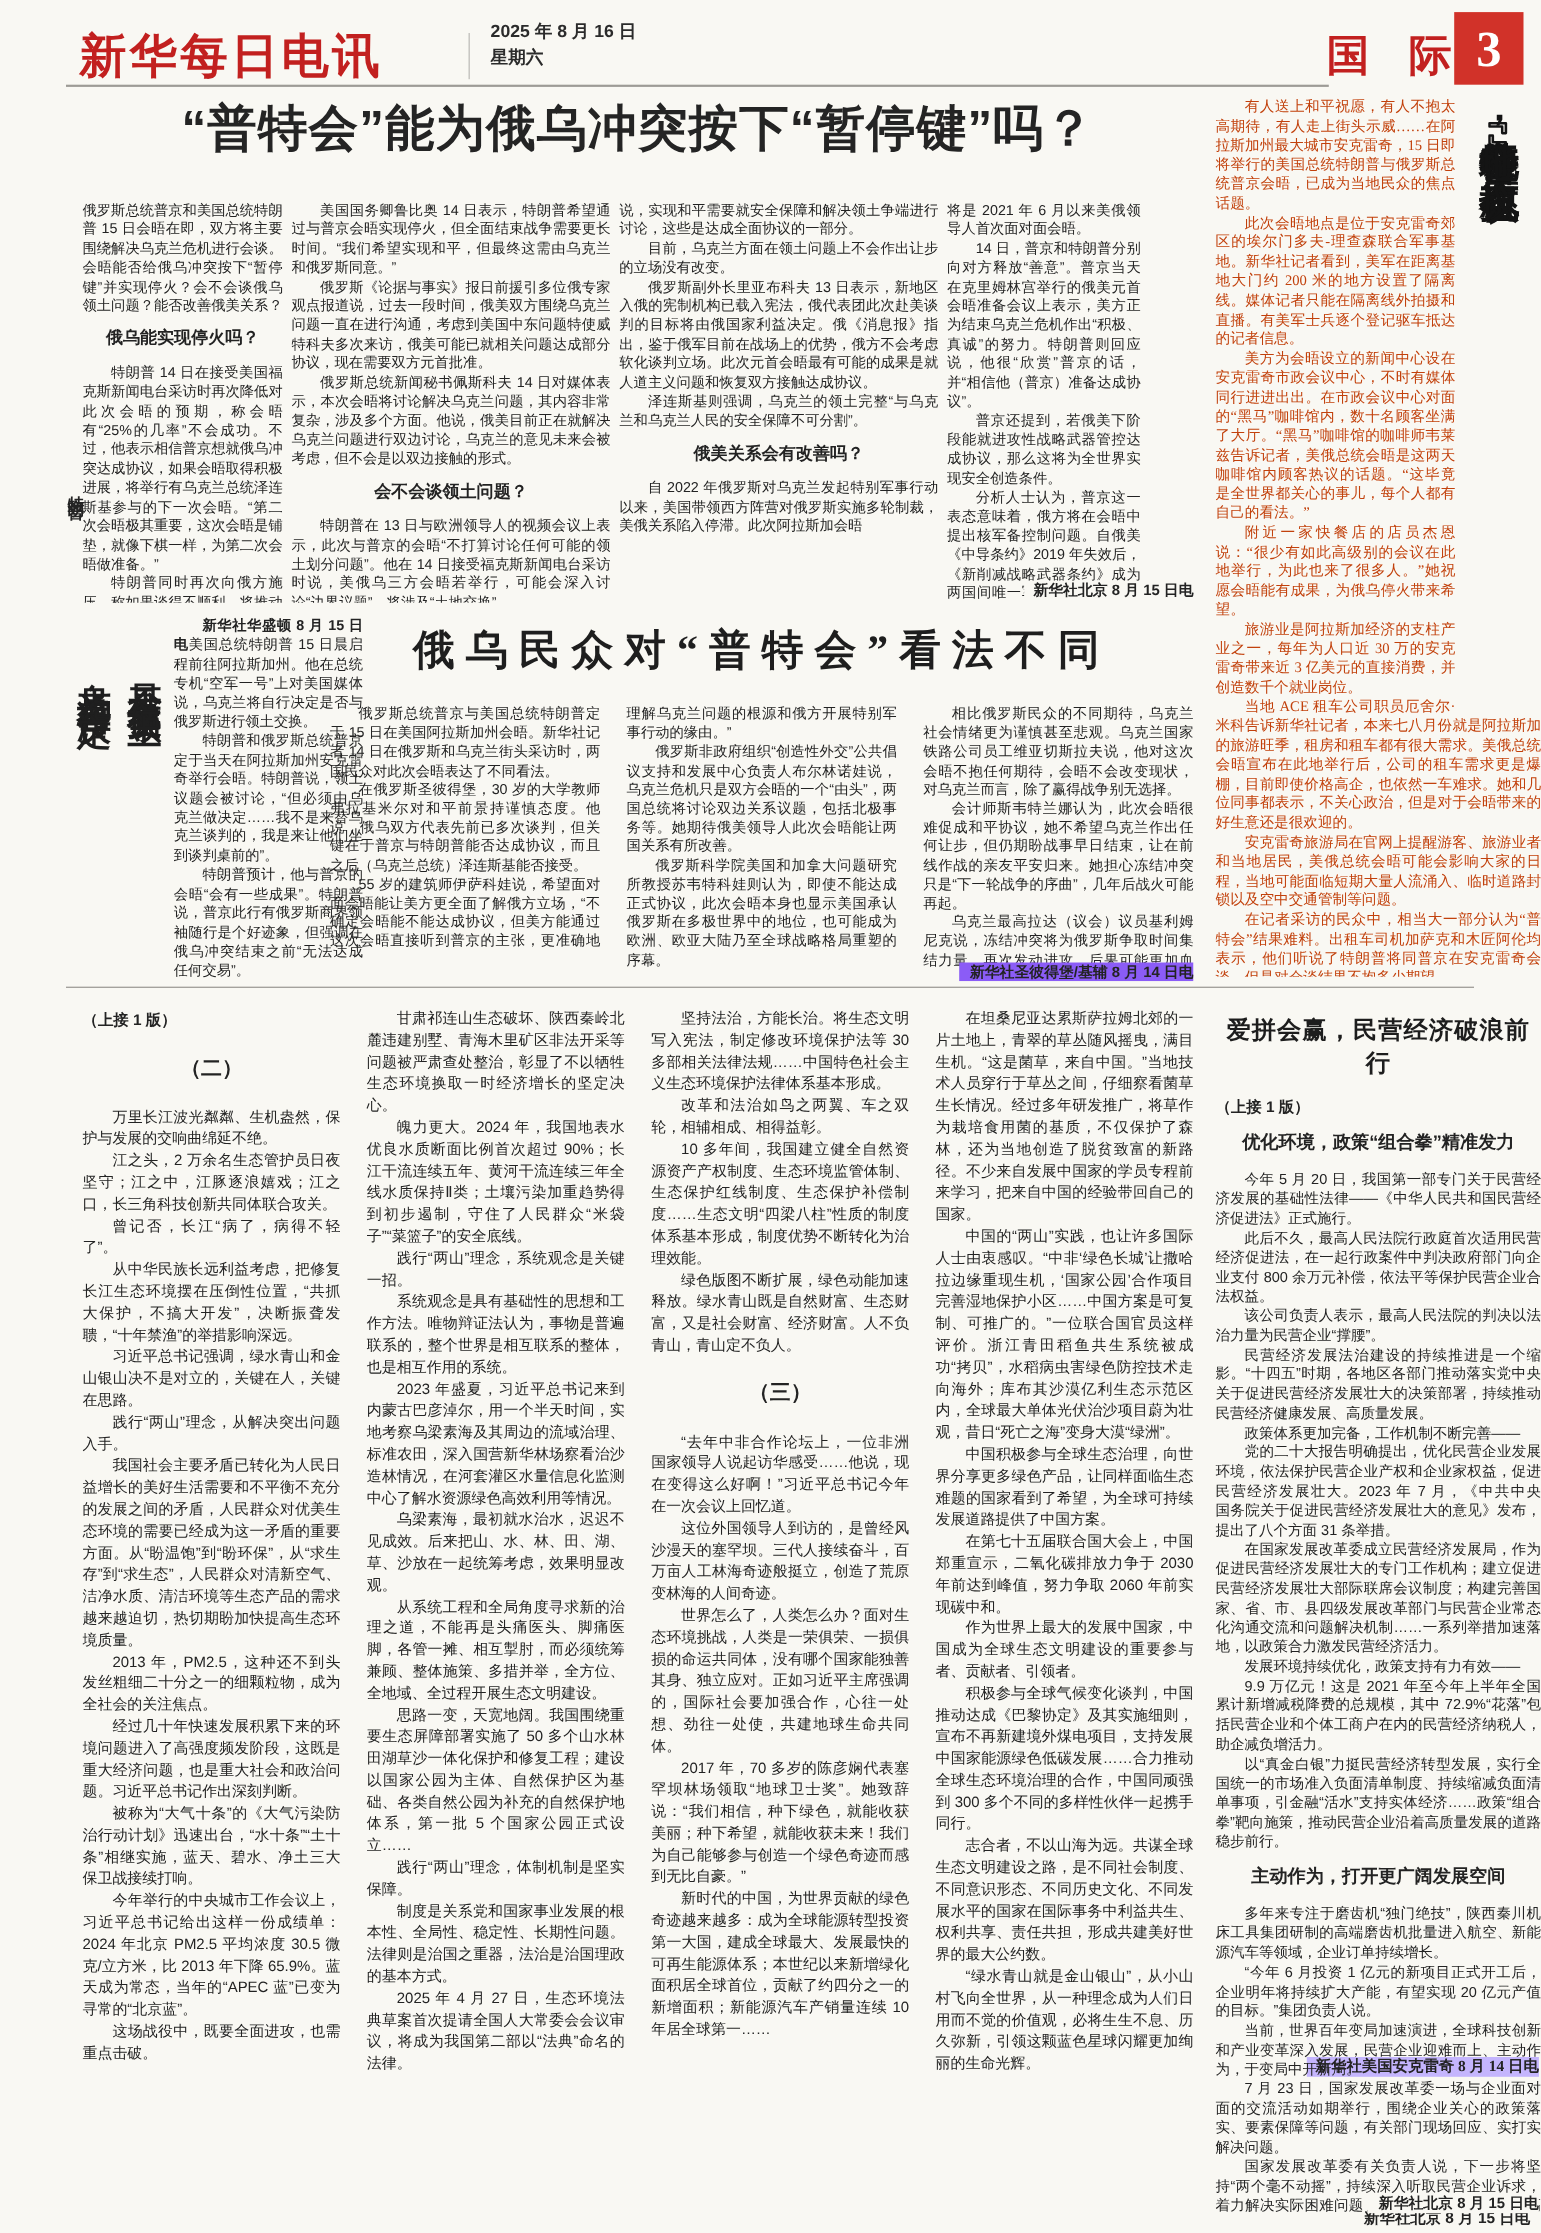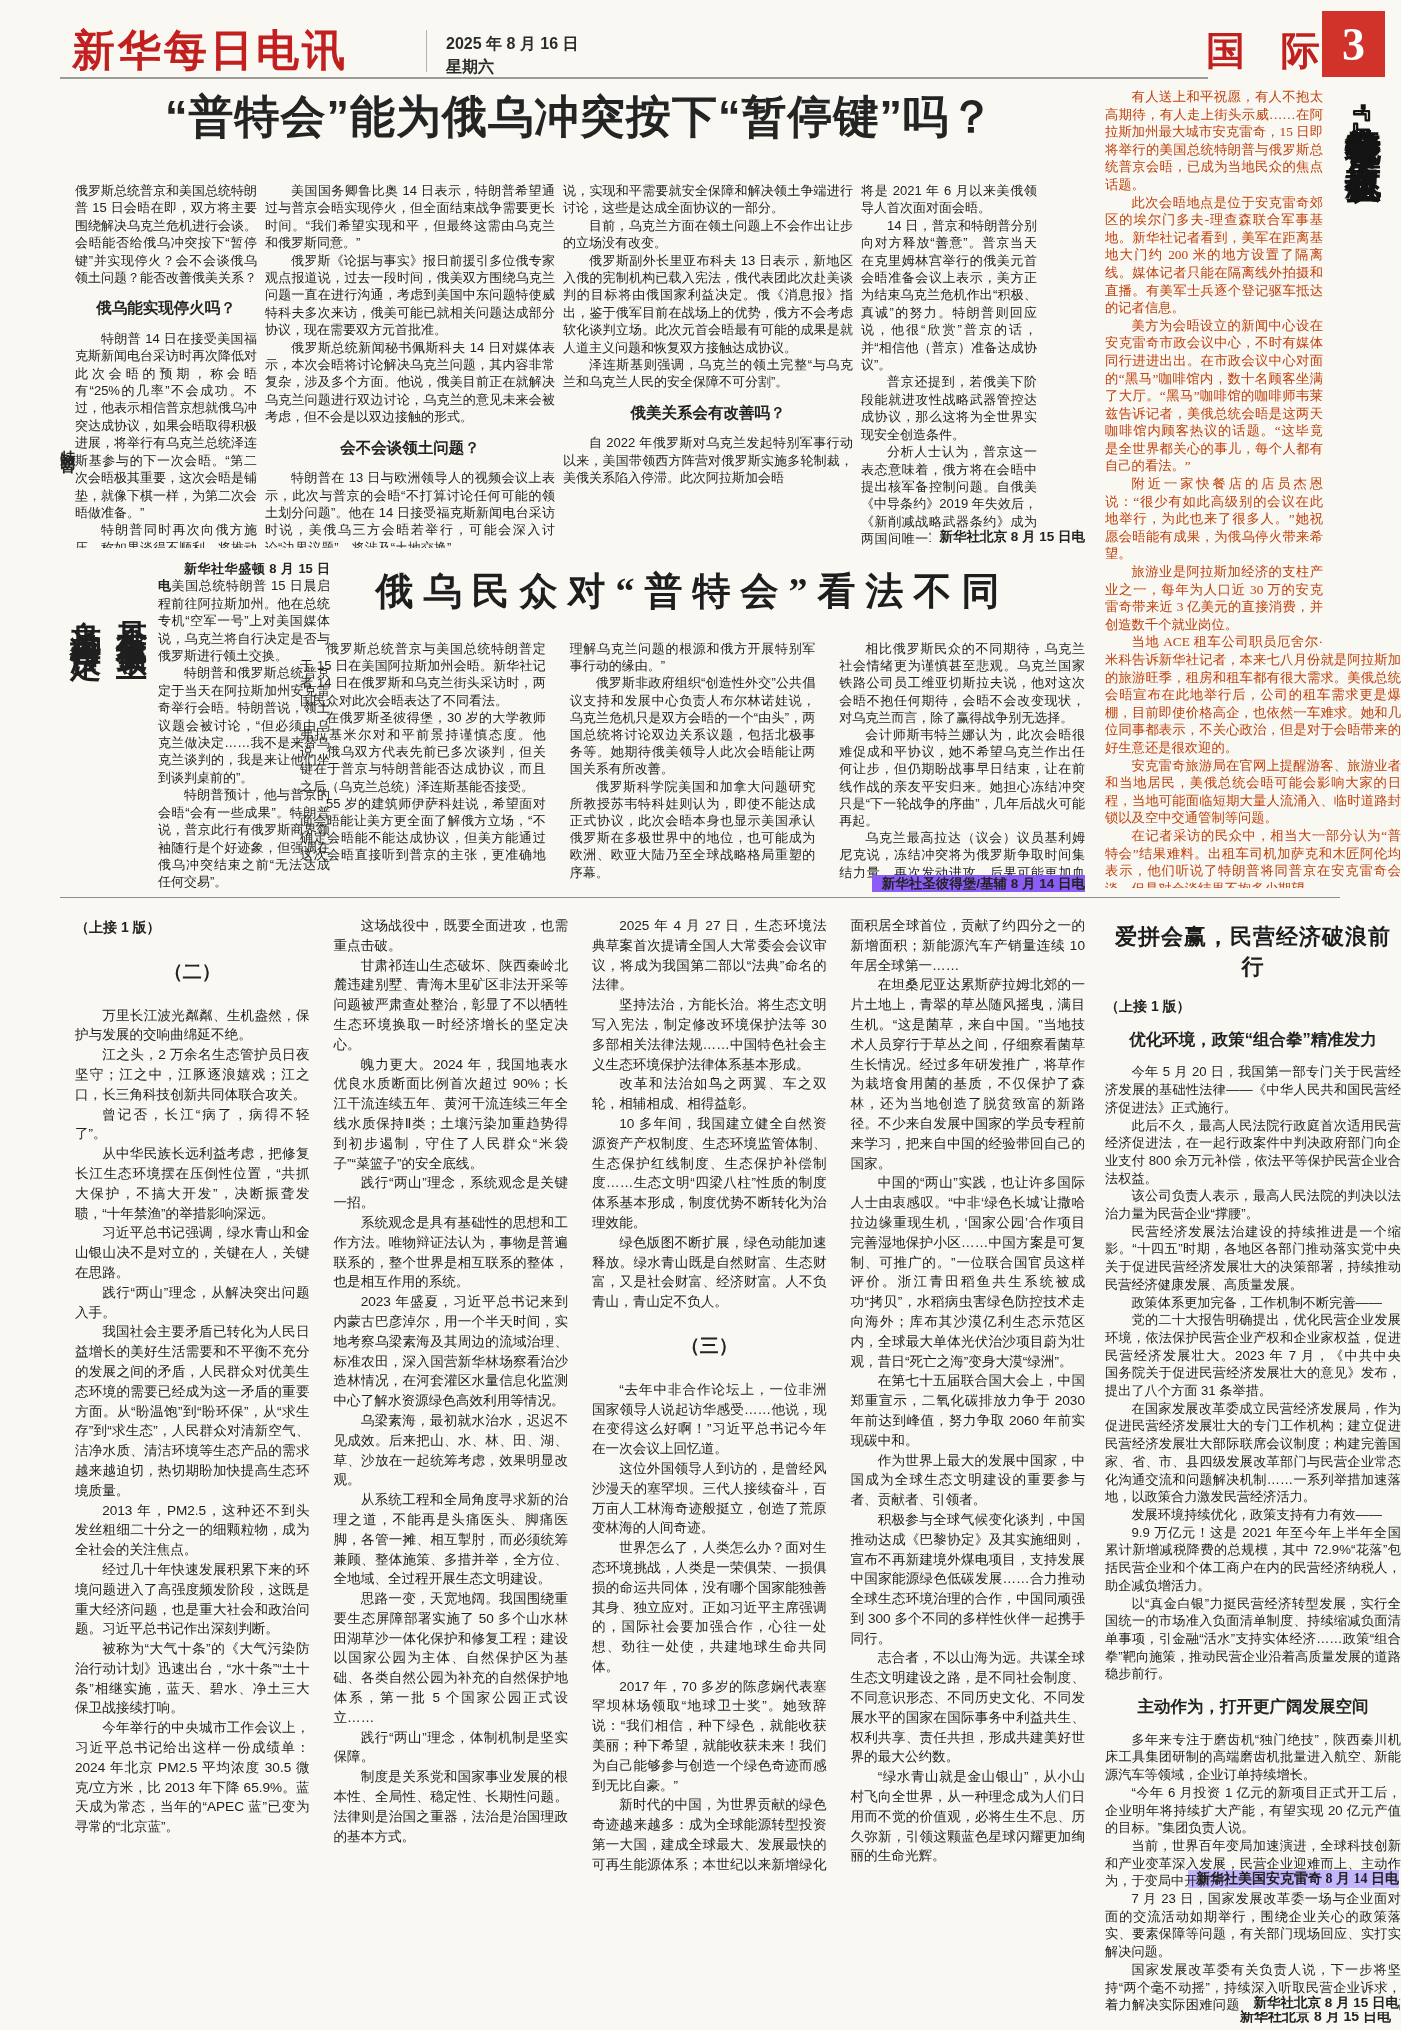--- a/index.html
+++ b/index.html
@@ -1,20 +1,20 @@
 <!DOCTYPE html>
 <html><head>
 <meta charset="utf-8">
 <style>
   html,body{margin:0;padding:0;background:#e8e6e0;font-family:"Liberation Sans",sans-serif;}
   .page{position:relative;width:1401px;height:2030px;background:#f9f8f3;margin:0 auto;overflow:hidden;color:#232323;}
   
   .logo{position:absolute;left:72px;top:22px;font-family:"Liberation Serif",serif;font-weight:900;font-size:43px;color:#c2201f;letter-spacing:3px;}
   .mast-div{position:absolute;left:426px;top:30px;width:1px;height:42px;background:#b5b3ae;}
-  .mast-date{position:absolute;left:446px;top:32px;font-size:16px;font-weight:bold;color:#2b2b2b;line-height:23px;}
+  .mast-date{position:absolute;left:446px;top:18px;font-size:16px;font-weight:bold;color:#2b2b2b;line-height:23px;}
   .mast-rule{position:absolute;left:60px;top:77px;width:1148px;height:2px;background:#9d9b96;}
   .section-title{position:absolute;left:1206px;top:24px;font-family:"Liberation Serif",serif;font-weight:900;font-size:39px;color:#c2201f;letter-spacing:13px;}
   .page-badge{position:absolute;left:1322px;top:11px;width:63px;height:66px;background:#d13229;color:#fff;font-family:"Liberation Serif",serif;font-weight:900;font-size:46px;display:flex;align-items:center;justify-content:center;}
   
   .lead-hl{position:absolute;left:75px;top:90px;width:1010px;text-align:center;font-weight:900;font-size:45px;line-height:1.2;color:#242424;letter-spacing:1px;}
   .lead-body{position:absolute;left:75px;top:182px;width:1010px;height:366px;display:flex;gap:8px;}
   .lead-col{overflow:hidden;font-size:13px;line-height:17.4px;text-align:justify;}
   .lc1{width:182px;} .lc2{width:290px;} .lc3{width:290px;} .lc4{width:176px;}
   .lead-by{position:absolute;right:0;bottom:2px;font-weight:bold;font-size:13.5px;background:#f9f8f3;padding-left:8px;}
   
@@ -170,20 +170,21 @@
       <p class="li li-p">10 多年间，我国建立健全自然资源资产产权制度、生态环境监管体制、生态保护红线制度、生态保护补偿制度……生态文明“四梁八柱”性质的制度体系基本形成，制度优势不断转化为治理效能。</p>
       <p class="li li-p">绿色版图不断扩展，绿色动能加速释放。绿水青山既是自然财富、生态财富，又是社会财富、经济财富。人不负青山，青山定不负人。</p>
       <p class="li li-mark">（三）</p>
       <p class="li li-p">“去年中非合作论坛上，一位非洲国家领导人说起访华感受……他说，现在变得这么好啊！”习近平总书记今年在一次会议上回忆道。</p>
       <p class="li li-p">这位外国领导人到访的，是曾经风沙漫天的塞罕坝。三代人接续奋斗，百万亩人工林海奇迹般挺立，创造了荒原变林海的人间奇迹。</p>
       <p class="li li-p">世界怎么了，人类怎么办？面对生态环境挑战，人类是一荣俱荣、一损俱损的命运共同体，没有哪个国家能独善其身、独立应对。正如习近平主席强调的，国际社会要加强合作，心往一处想、劲往一处使，共建地球生命共同体。</p>
       <p class="li li-p">2017 年，70 多岁的陈彦娴代表塞罕坝林场领取“地球卫士奖”。她致辞说：“我们相信，种下绿色，就能收获美丽；种下希望，就能收获未来！我们为自己能够参与创造一个绿色奇迹而感到无比自豪。”</p>
       <p class="li li-p">新时代的中国，为世界贡献的绿色奇迹越来越多：成为全球能源转型投资第一大国，建成全球最大、发展最快的可再生能源体系；本世纪以来新增绿化面积居全球首位，贡献了约四分之一的新增面积；新能源汽车产销量连续 10 年居全球第一……</p>
       <p class="li li-p">在坦桑尼亚达累斯萨拉姆北郊的一片土地上，青翠的草丛随风摇曳，满目生机。“这是菌草，来自中国。”当地技术人员穿行于草丛之间，仔细察看菌草生长情况。经过多年研发推广，将草作为栽培食用菌的基质，不仅保护了森林，还为当地创造了脱贫致富的新路径。不少来自发展中国家的学员专程前来学习，把来自中国的经验带回自己的国家。</p>
       <p class="li li-p">中国的“两山”实践，也让许多国际人士由衷感叹。“中非‘绿色长城’让撒哈拉边缘重现生机，‘国家公园’合作项目完善湿地保护小区……中国方案是可复制、可推广的。”一位联合国官员这样评价。浙江青田稻鱼共生系统被成功“拷贝”，水稻病虫害绿色防控技术走向海外；库布其沙漠亿利生态示范区内，全球最大单体光伏治沙项目蔚为壮观，昔日“死亡之海”变身大漠“绿洲”。</p>
+      <p class="li li-p">中国积极参与全球生态治理，向世界分享更多绿色产品，让同样面临生态难题的国家看到了希望，为全球可持续发展道路提供了中国方案。</p>
       <p class="li li-p">在第七十五届联合国大会上，中国郑重宣示，二氧化碳排放力争于 2030 年前达到峰值，努力争取 2060 年前实现碳中和。</p>
       <p class="li li-p">作为世界上最大的发展中国家，中国成为全球生态文明建设的重要参与者、贡献者、引领者。</p>
       <p class="li li-p">积极参与全球气候变化谈判，中国推动达成《巴黎协定》及其实施细则，宣布不再新建境外煤电项目，支持发展中国家能源绿色低碳发展……合力推动全球生态环境治理的合作，中国同顽强到 300 多个不同的多样性伙伴一起携手同行。</p>
       <p class="li li-p">志合者，不以山海为远。共谋全球生态文明建设之路，是不同社会制度、不同意识形态、不同历史文化、不同发展水平的国家在国际事务中利益共生、权利共享、责任共担，形成共建美好世界的最大公约数。</p>
       <p class="li li-p">“绿水青山就是金山银山”，从小山村飞向全世界，从一种理念成为人们日用而不觉的价值观，必将生生不息、历久弥新，引领这颗蓝色星球闪耀更加绚丽的生命光辉。</p>
     </div>
   <div class="eco-by">新华社北京 8 月 15 日电</div>
 
   <div class="econ">
     <div class="econ-hl">爱拼会赢，民营经济破浪前行</div>

